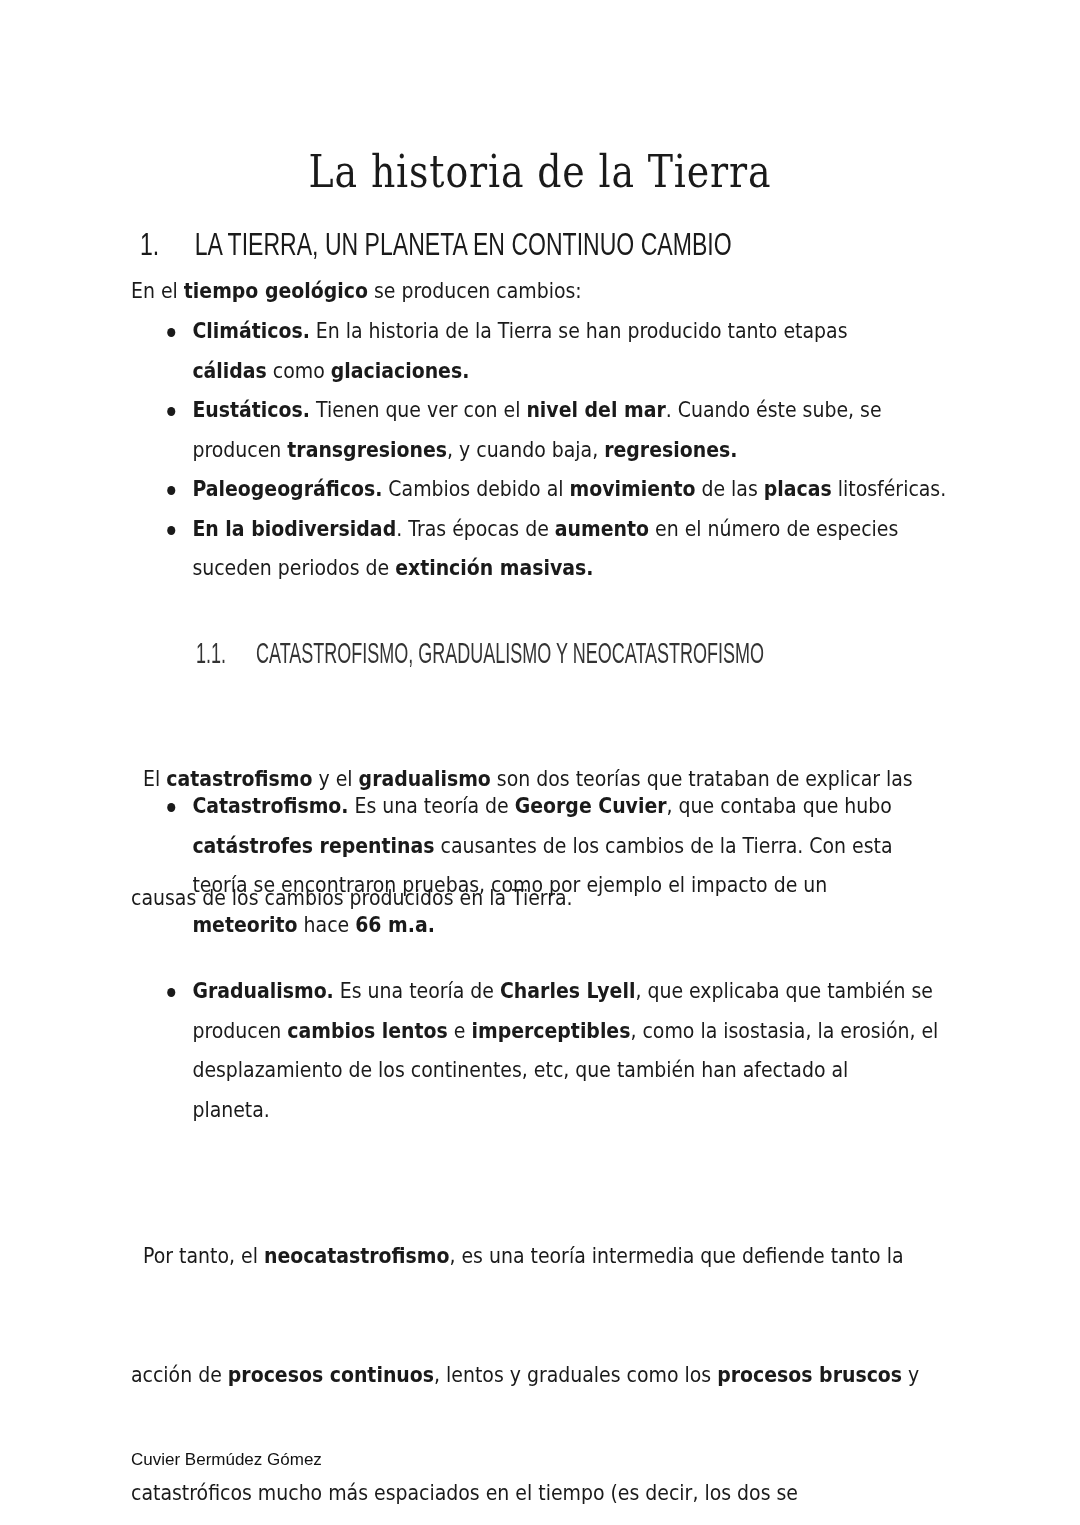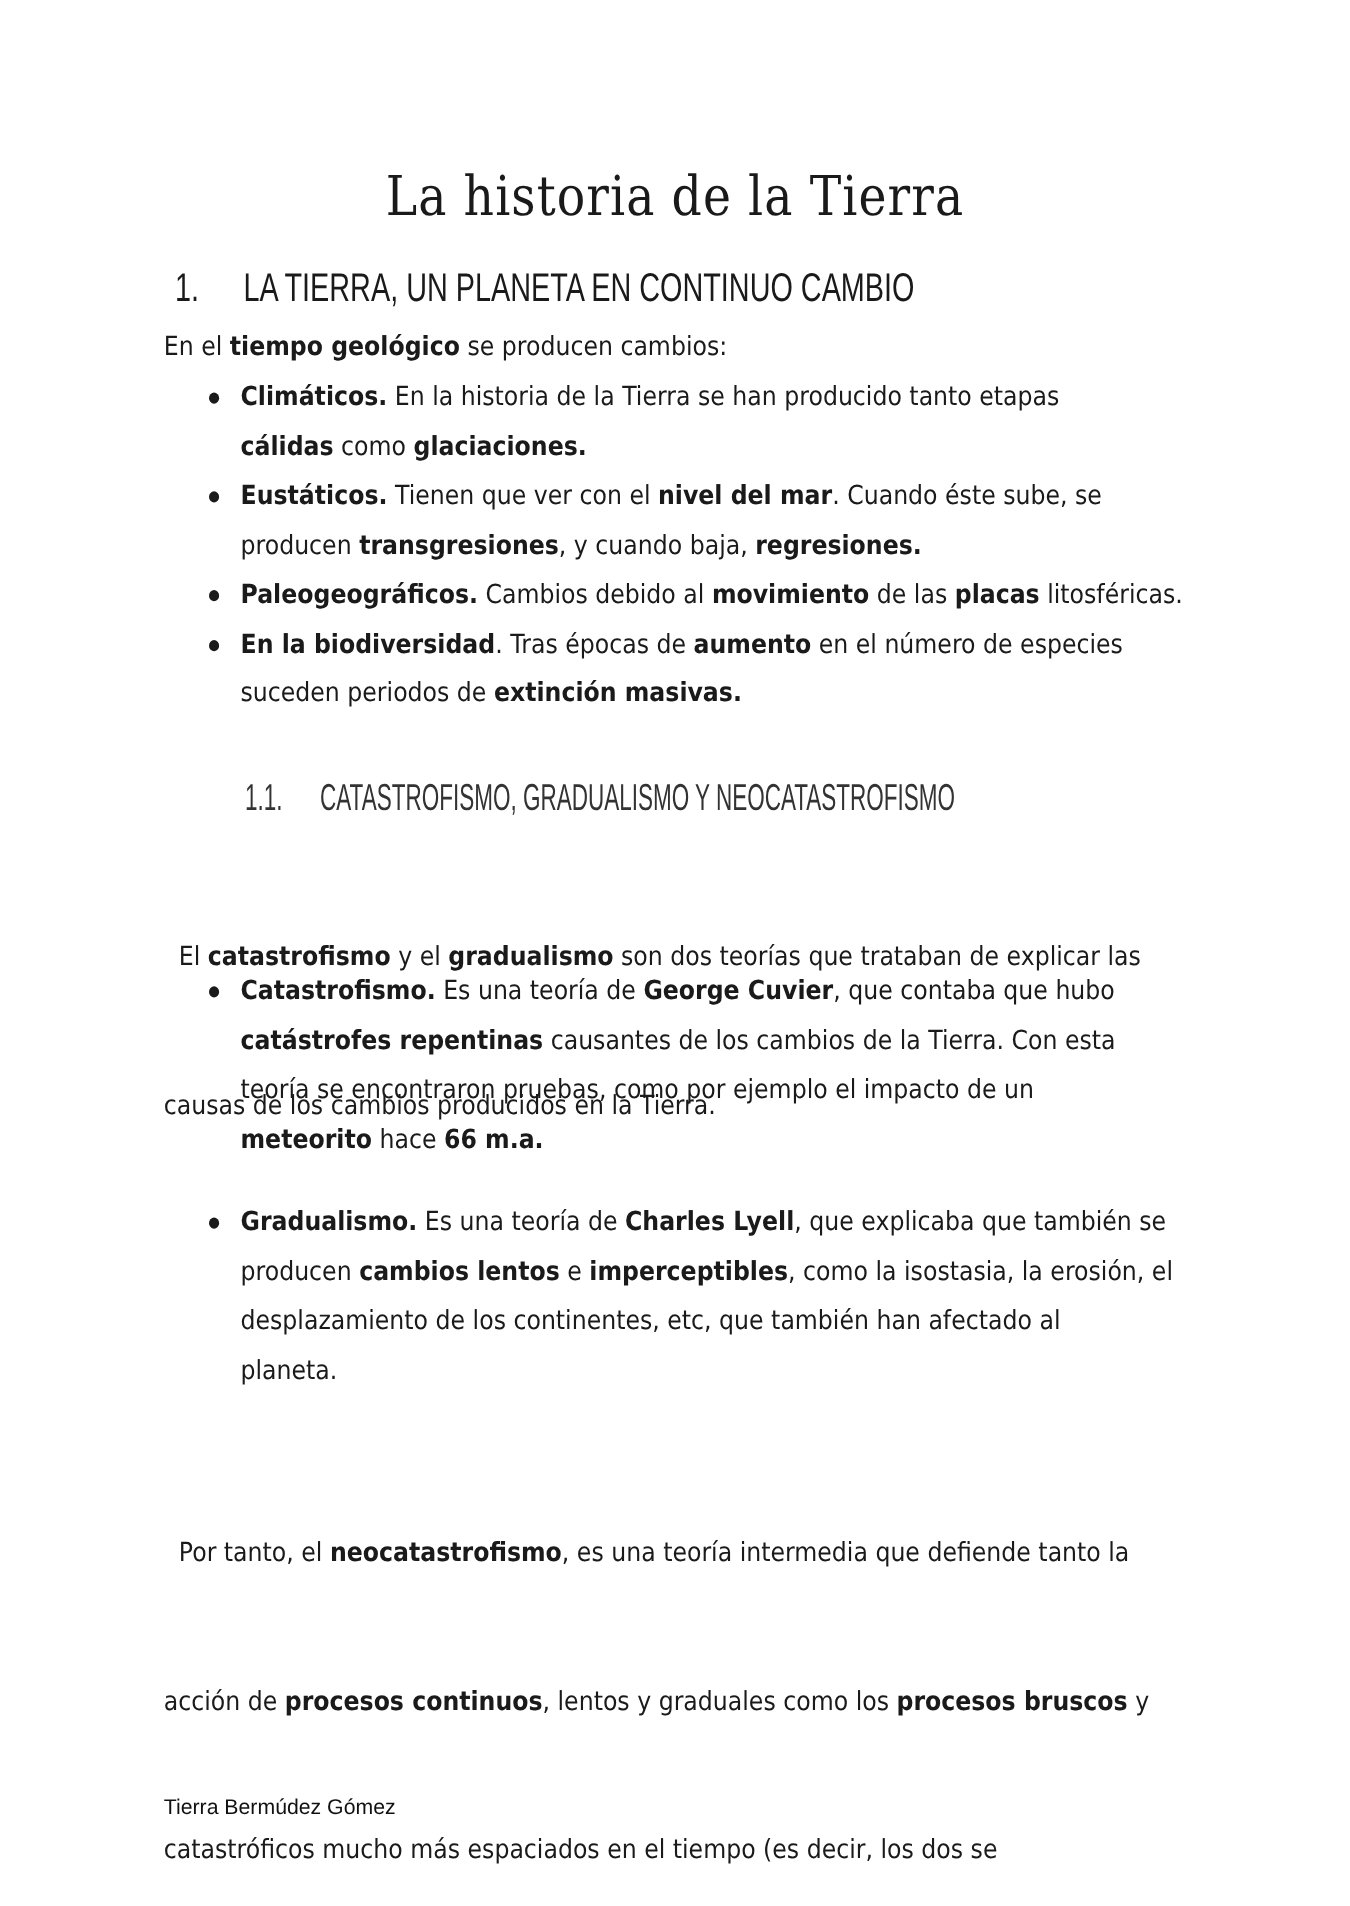--- a/index.html
+++ b/index.html
@@ -1,17 +1,17 @@
 <!DOCTYPE html>
 <html><head>
   <meta charset="utf-8">
   <style>
     html, body { margin: 0; padding: 0; background: #ffffff; }
     body { width: 1080px; height: 1525px; position: relative; overflow: hidden; color: #111111; }
-    .page { position: absolute; left: 0; top: 0; width: 1080px; height: 1188px; }
+    .page { position: absolute; left: 0; top: 14px; width: 1080px; height: 1188px; }
 
     .title {
       position: absolute; left: 0; width: 1080px; top: 132px;
       text-align: center;
       font-family: "DejaVu Serif", serif;
       font-size: 44px; letter-spacing: 1px; font-weight: normal;
       transform: scaleX(0.86); transform-origin: center;
       color: #1a1a1a;
     }
     .h1 {
@@ -120,14 +120,14 @@
     </li>
   </ul>
 
   <div class="para txt" style="top:1144px; white-space:pre;">
     <span style="display:block;"><span>  Por tanto, el </span><b>neocatastrofismo</b><span>, es una teoría intermedia que defiende tanto la</span></span>
     <span style="display:block;"><span>acción de </span><b>procesos continuos</b><span>, lentos y graduales como los </span><b>procesos bruscos</b><span> y</span></span>
     <span style="display:block;"><span>catastróficos mucho más espaciados en el tiempo (es decir, los dos se</span></span>
     
   </div>
 
-  <div class="footer">Tierra Bermúdez Gómez</div>
+  <div class="footer">Cuvier Bermúdez Gómez</div>
 </div>
 
 </body></html>

